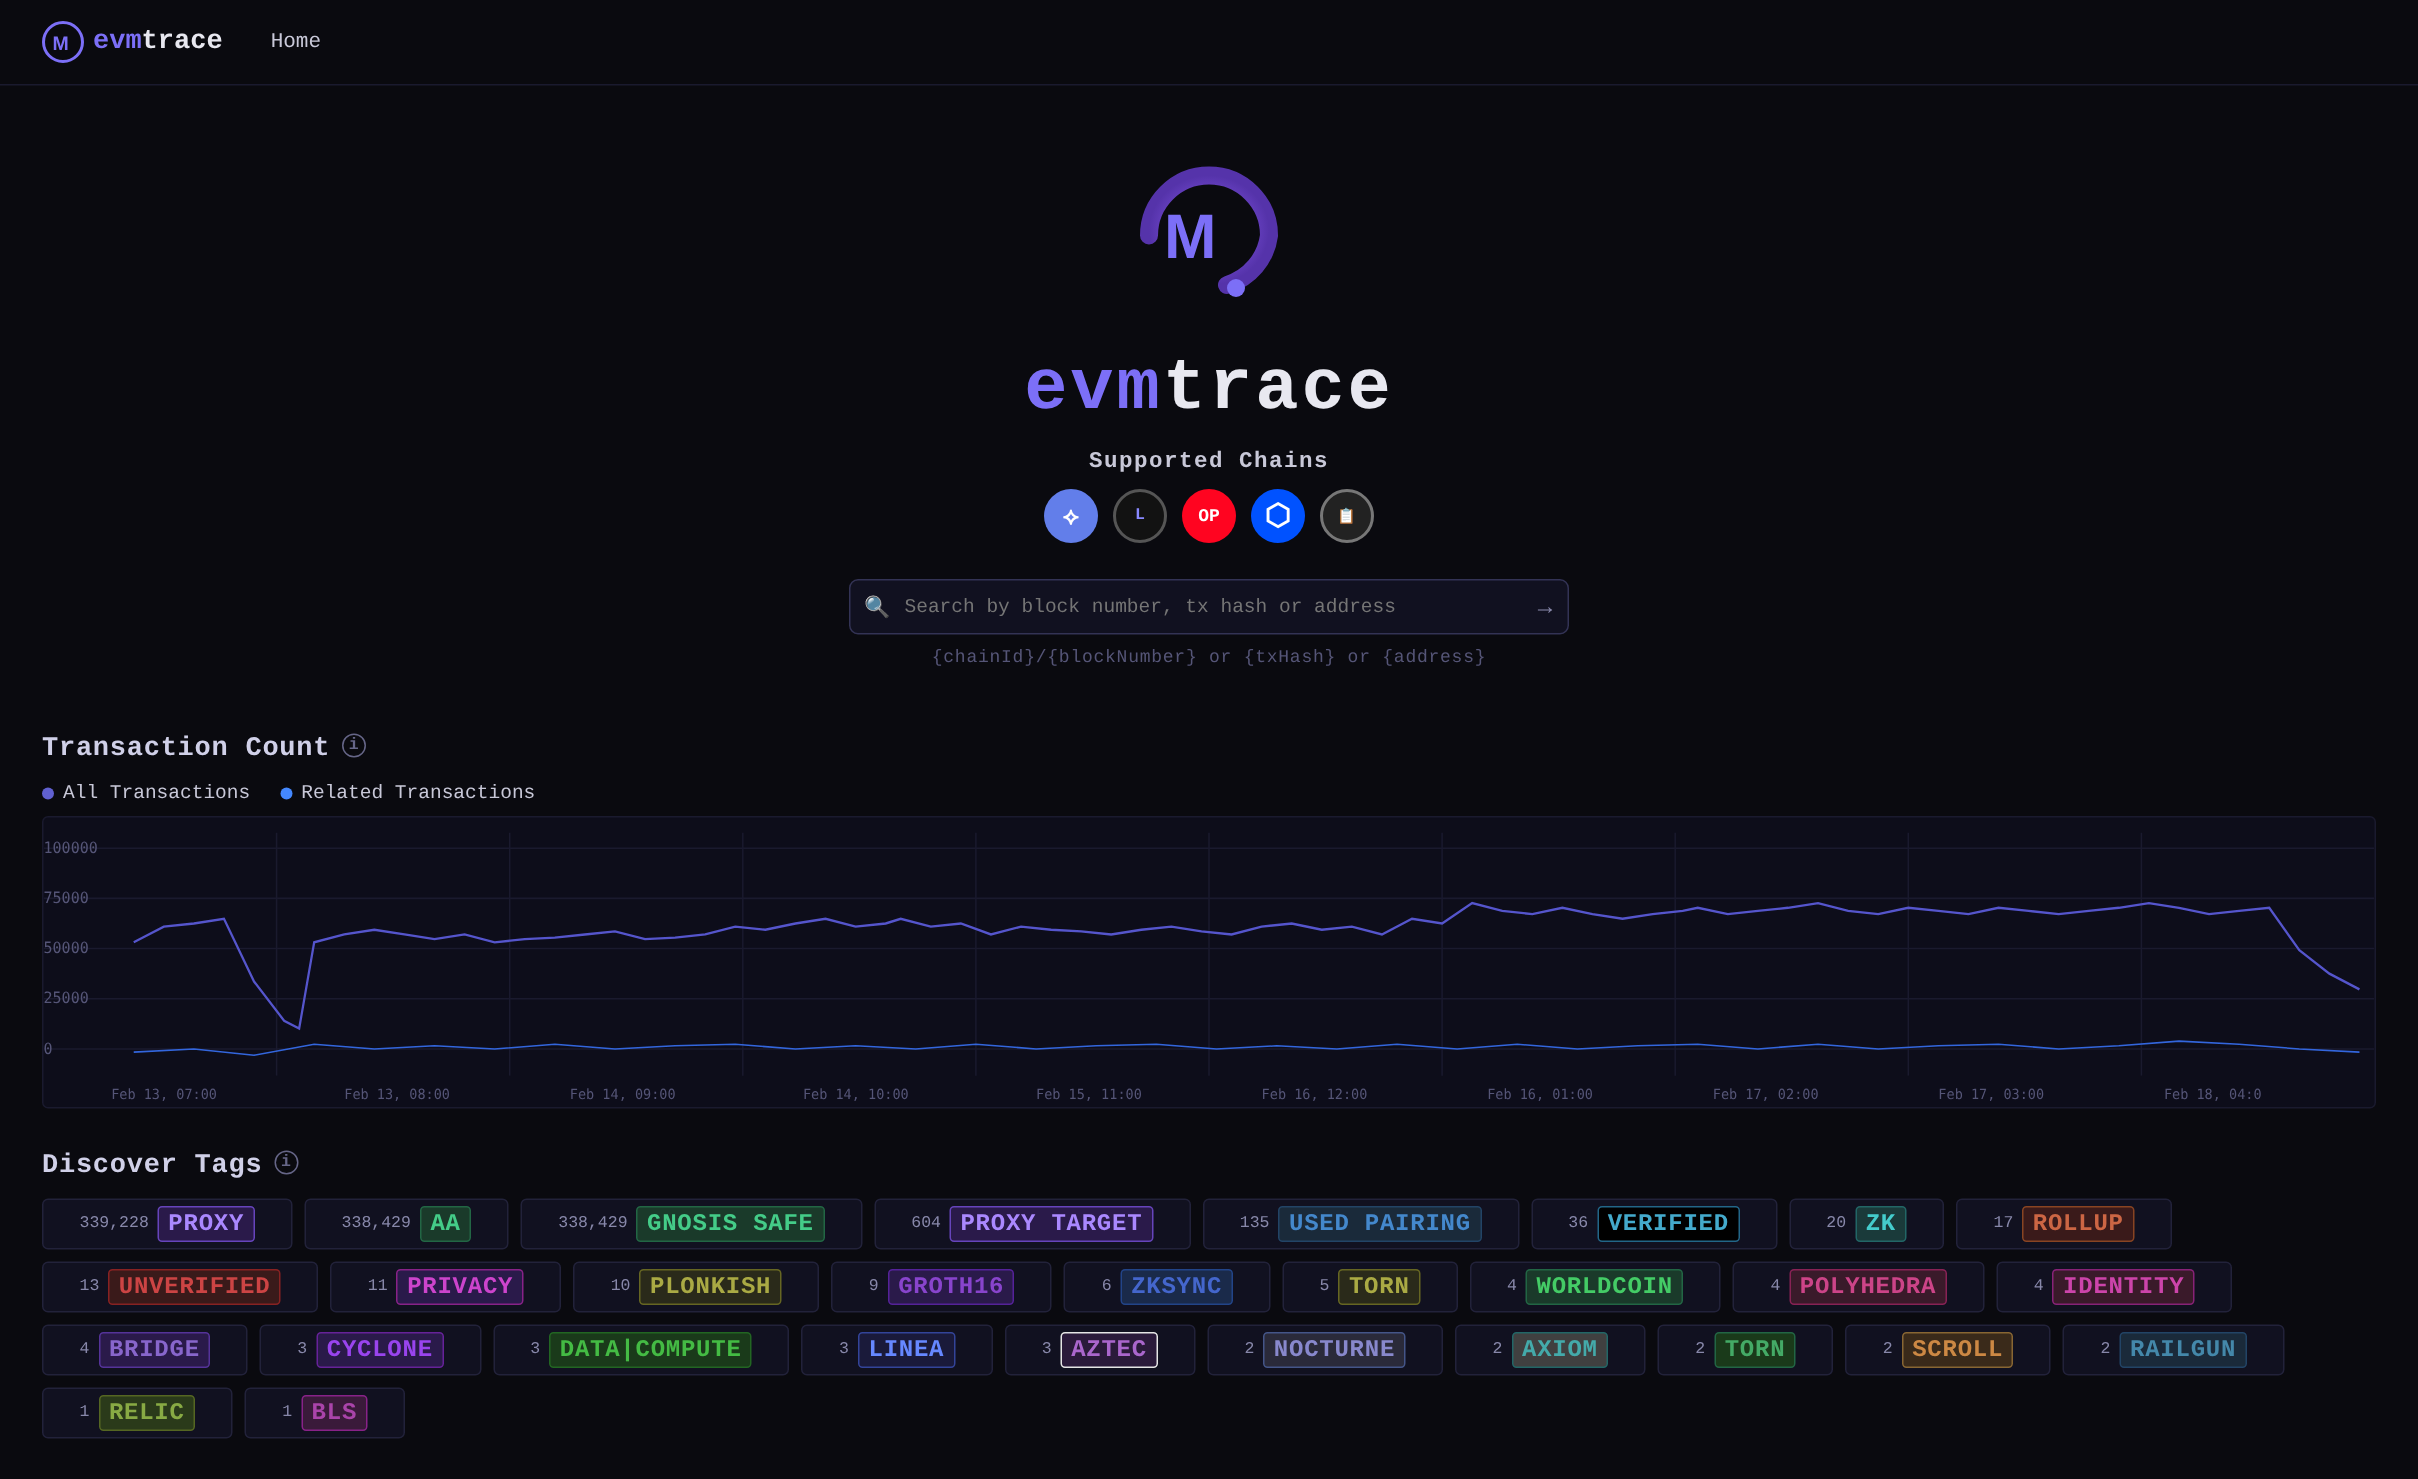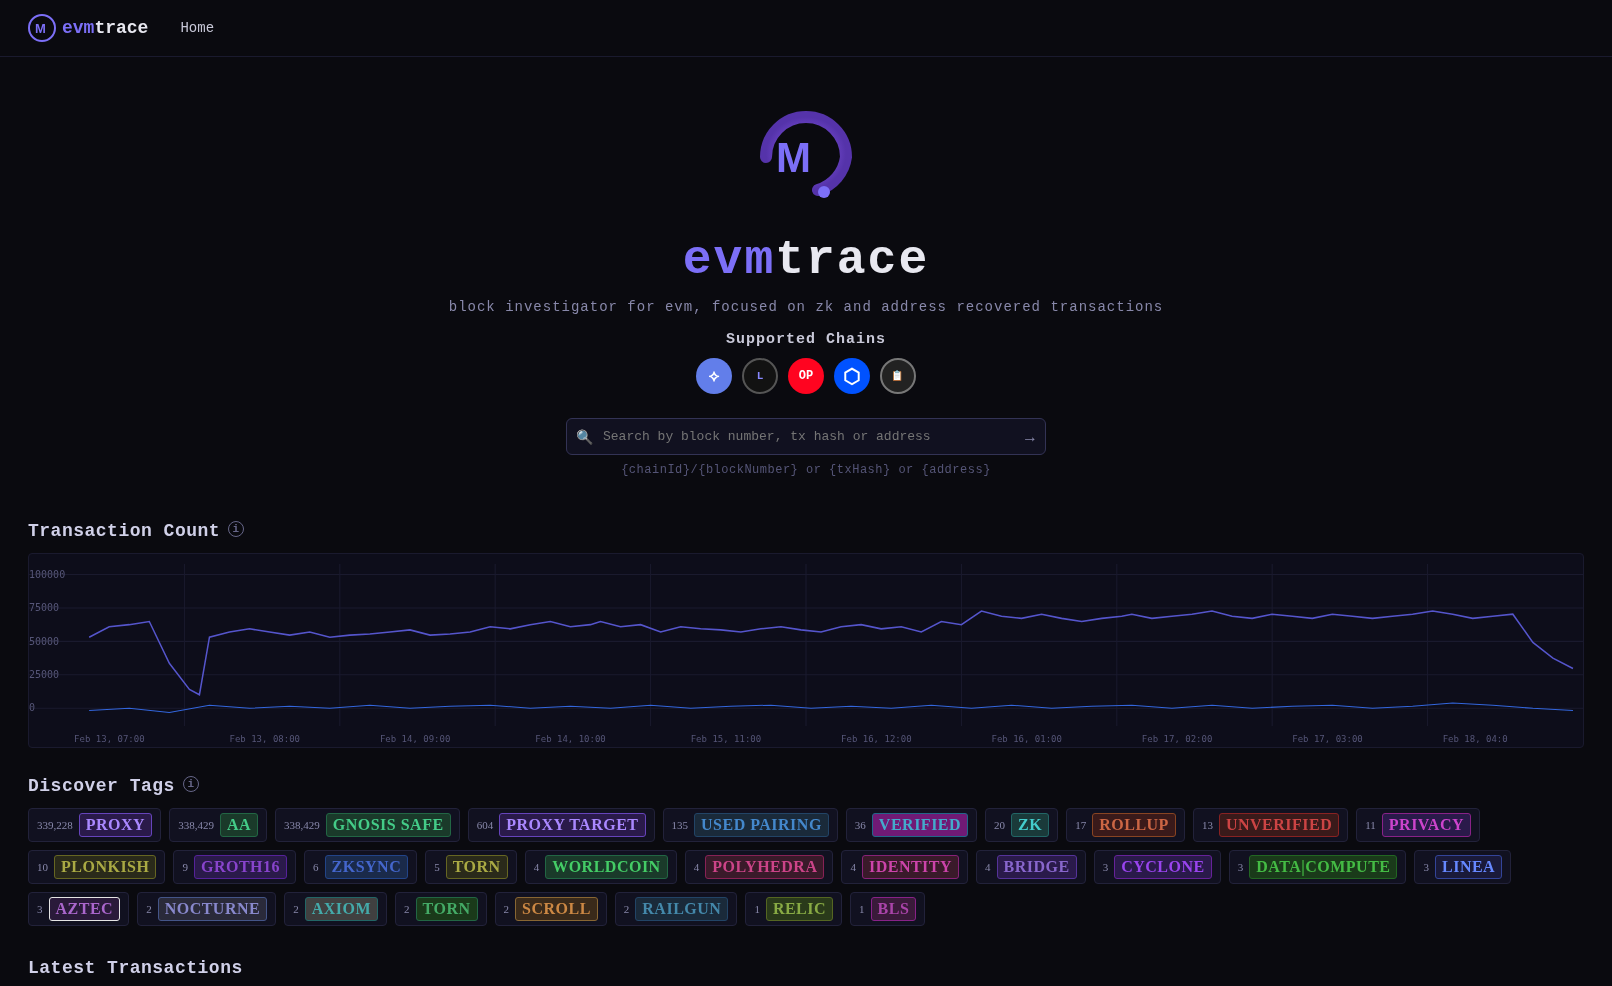--- a/index.html
+++ b/index.html
@@ -198,42 +198,41 @@
       gap: 8px;
       margin-top: 10px;
     }
     .tag-item {
       display: flex;
       align-items: center;
       gap: 6px;
       background: #111120;
       border: 1px solid #22223a;
       border-radius: 4px;
-      padding: 4px 8px;
+      padding: 4px 24px;
       font-size: 12px;
       cursor: pointer;
-      font-family: Liberation Serif, serif;
     }
     .tag-count {
       color: #8888aa;
       font-size: 11px;
     }
     .tag-badge {
       padding: 2px 6px;
       border-radius: 3px;
       font-size: 16px;
       font-weight: 700;
       letter-spacing: 0.5px;
     }
     .tag-proxy { background: #2a1a4a; color: #aa88ff; border: 1px solid #6644bb; }
     .tag-aa { background: #1a3a2a; color: #44cc88; border: 1px solid #226644; }
     .tag-gnosis { background: #1a3a2a; color: #44cc88; border: 1px solid #226644; }
     .tag-proxytarget { background: #2a1a4a; color: #aa88ff; border: 1px solid #6644bb; }
     .tag-usedpairing { background: #1a2a3a; color: #4488cc; border: 1px solid #224466; }
-    .tag-verified { background: #701a75; color: #44aacc; border: 1px solid #226688; }
+    .tag-verified { background: #000000; color: #44aacc; border: 1px solid #226688; }
     .tag-zk { background: #1a3a3a; color: #44cccc; border: 1px solid #226666; }
     .tag-rollup { background: #3a1a1a; color: #cc6644; border: 1px solid #884422; }
     .tag-unverified { background: #3a1a1a; color: #cc4444; border: 1px solid #882222; }
     .tag-privacy { background: #2a1a4a; color: #cc44cc; border: 1px solid #882288; }
     .tag-plonkish { background: #2a2a1a; color: #aaaa44; border: 1px solid #666622; }
     .tag-groth16 { background: #2a1a4a; color: #8844cc; border: 1px solid #552299; }
     .tag-zksync { background: #1a2a4a; color: #4466cc; border: 1px solid #224488; }
     .tag-torn { background: #2a2a1a; color: #aaaa44; border: 1px solid #666622; }
     .tag-worldcoin { background: #1a3a2a; color: #44cc66; border: 1px solid #226644; }
     .tag-polyhedra { background: #3a1a2a; color: #cc4488; border: 1px solid #882255; }
@@ -297,21 +296,20 @@
     <path d="M 20 60 A 40 40 0 1 1 100 60 A 40 40 0 0 1 72 93" fill="none" stroke="url(#pg)" stroke-width="12" stroke-linecap="round"></path>
 
     <text x="30" y="75" font-size="42" fill="#7c6ff7" font-weight="900" font-family="sans-serif">M</text>
 
     <circle cx="78" cy="95" r="6" fill="#7c6ff7"></circle>
   </svg>
 
   <h1 class="hero-title">
     <span class="evm">evm</span><span class="trace">trace</span>
   </h1>
-  <p class="hero-subtitle">block investigator for evm, focused on zk and address recovered transactions</p>
 
   <div class="supported-chains-label">Supported Chains</div>
   <div class="chain-icons">
     <div class="chain-icon chain-eth">⟡</div>
     <div class="chain-icon chain-linea" style="font-size:11px; font-weight:700; color:#8888ff;">L</div>
     <div class="chain-icon chain-op">OP</div>
     <div class="chain-icon chain-base" style="font-size:20px;">⬡</div>
     <div class="chain-icon chain-scroll" style="font-size:10px;">📋</div>
   </div>
 
@@ -322,20 +320,30 @@
   </div>
   <div class="search-hint">{chainId}/{blockNumber} or {txHash} or {address}</div>
 </div>
 
 <div class="main-content">
 
   <div>
     <div class="section-title">
       <span>Transaction Count</span>
       <span class="info-icon">i</span>
+    </div>
+    <div class="legend">
+      <div class="legend-item">
+        <div class="legend-dot legend-dot-all"></div>
+        <span>All Transactions</span>
+      </div>
+      <div class="legend-item">
+        <div class="legend-dot legend-dot-related"></div>
+        <span>Related Transactions</span>
+      </div>
     </div>
     <div class="chart-wrapper">
       <svg viewBox="0 0 1550 175" preserveAspectRatio="none" xmlns="http://www.w3.org/2000/svg">
 
         <line x1="0" y1="10" x2="1550" y2="10" stroke="#1a1a2e" stroke-width="1"></line>
         <line x1="0" y1="42" x2="1550" y2="42" stroke="#1a1a2e" stroke-width="1"></line>
         <line x1="0" y1="74" x2="1550" y2="74" stroke="#1a1a2e" stroke-width="1"></line>
         <line x1="0" y1="106" x2="1550" y2="106" stroke="#1a1a2e" stroke-width="1"></line>
         <line x1="0" y1="138" x2="1550" y2="138" stroke="#1a1a2e" stroke-width="1"></line>
 

